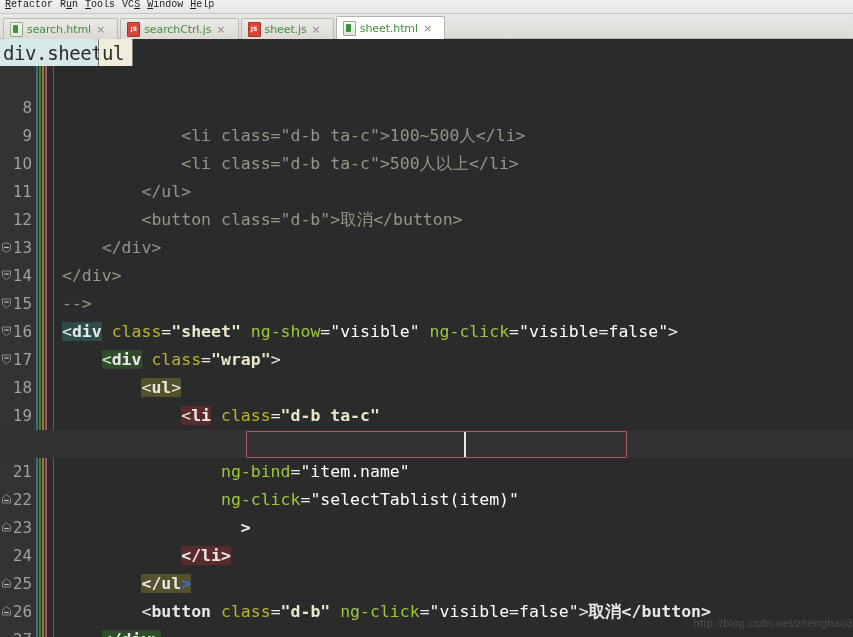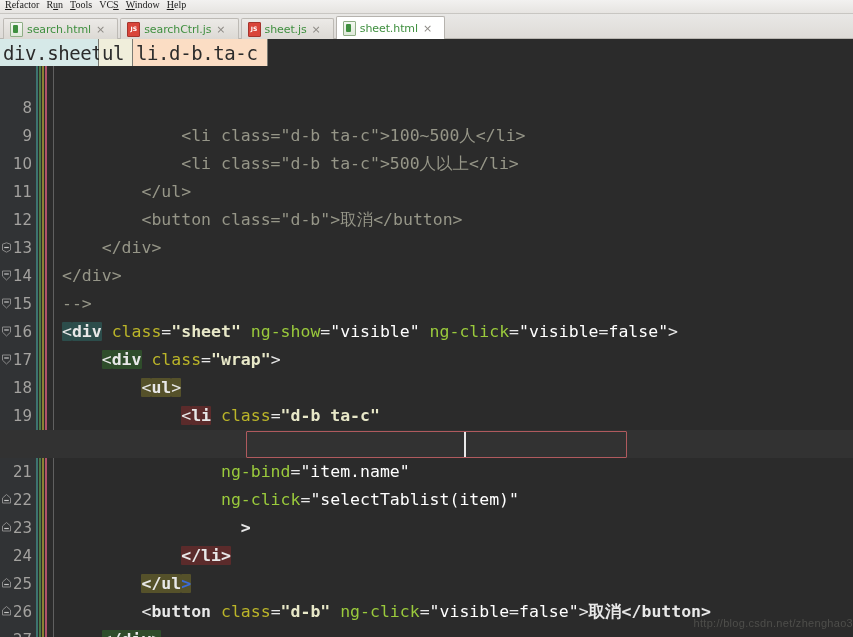--- a/index.html
+++ b/index.html
@@ -28,21 +28,21 @@
     height: 14px;
     background: linear-gradient(#f2f1f0, #e6e4e1);
     border-bottom: 1px solid #c8c6c2;
     display: flex;
     align-items: center;
     padding-left: 2px;
     flex: 0 0 auto;
     box-sizing: border-box;
   }
   .menu-item {
-    font-family: Liberation Serif, serif;
+    font-family: Liberation Mono, monospace;
     font-size: 10px;
     line-height: 12px;
     color: #1b1b1b;
     padding: 0 4px 4px 3px;
     white-space: nowrap;
     cursor: default;
   }
   .menu-item .mn {
     text-decoration: underline;
   }
@@ -323,23 +323,20 @@
     </div>
   </div>
 
   <div class="breadcrumb">
     <div class="crumb" style="background:#d6e9e8;width:99px;">
         <span>div.sheet</span>
       </div>
     <div class="crumb" style="background:#f0eedb;width:34px;">
         <span>ul</span>
       </div>
-    <div class="crumb" style="background:#fbddc4;width:135px;">
-        <span>li.d-b.ta-c</span>
-      </div>
   </div>
 
   <div class="editor">
 
     <div class="gutter"></div>
     <div class="stripes">
       <div class="stripe" style="left:0px;background:#3d7470;"></div>
       <div class="stripe" style="left:3px;background:#4d7b46;"></div>
       <div class="stripe" style="left:6px;background:#8a8234;"></div>
       <div class="stripe" style="left:9px;background:#b0526a;"></div>

